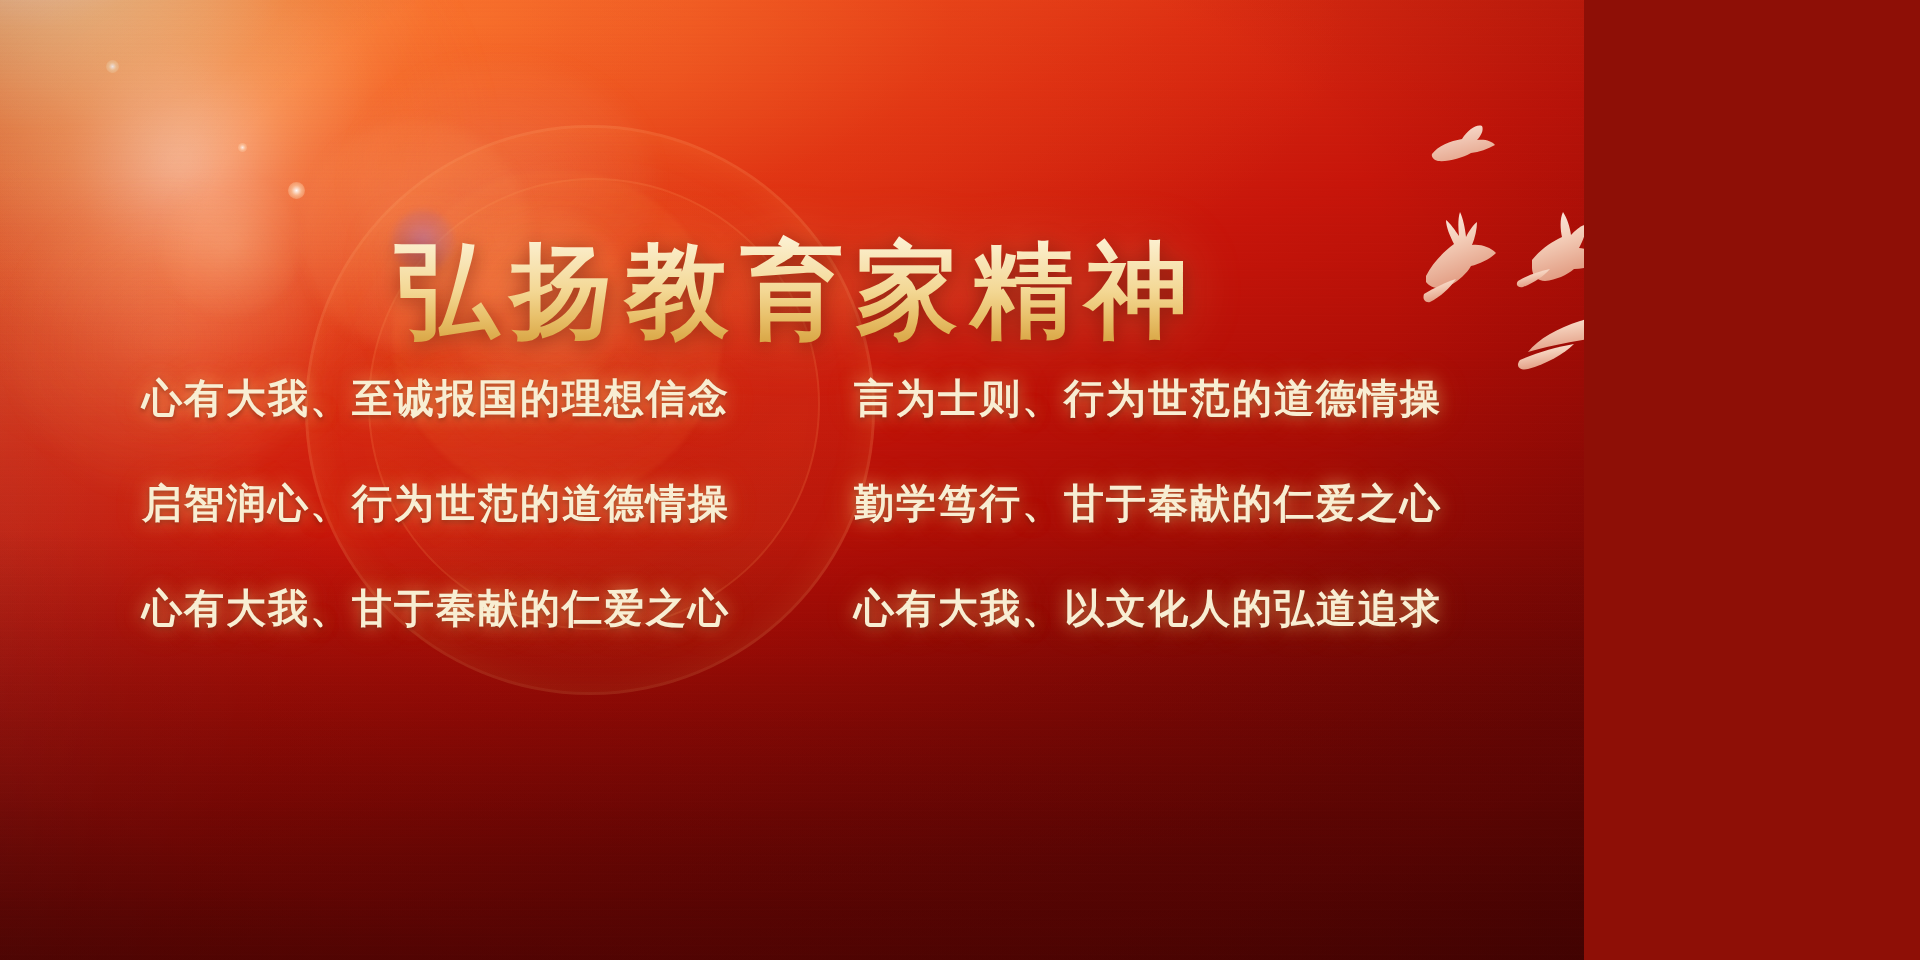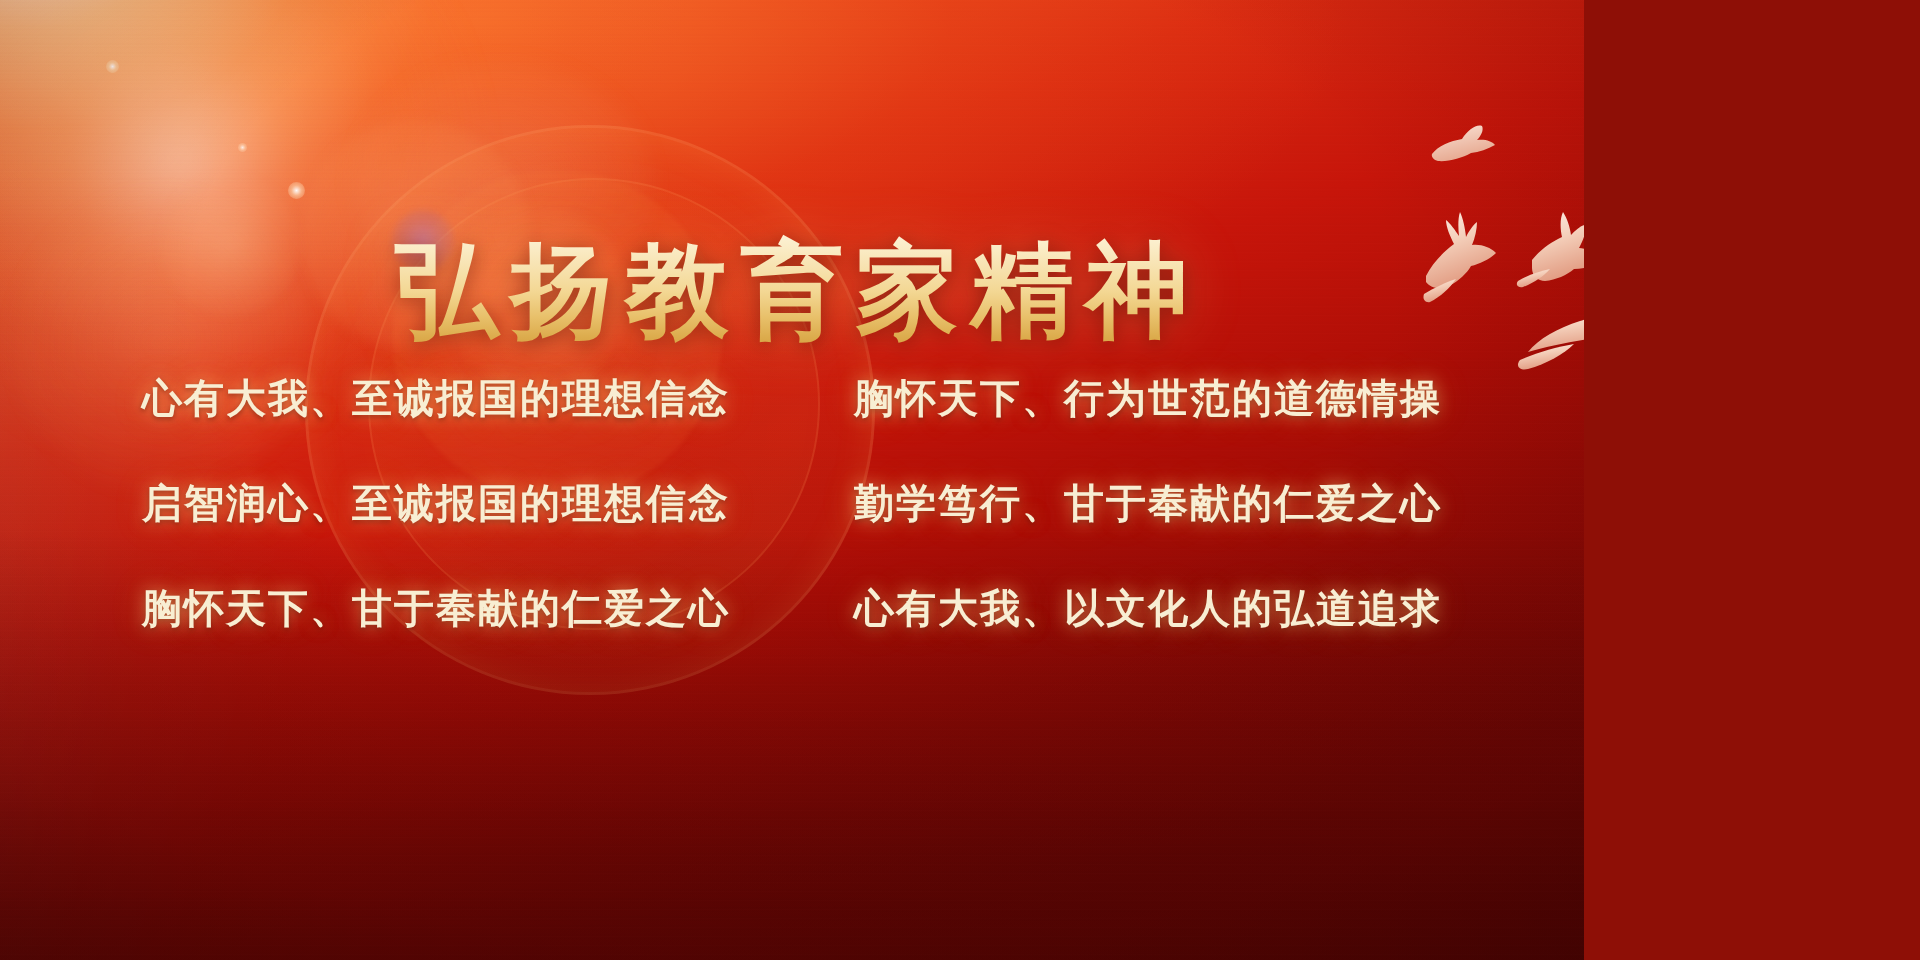--- a/index.html
+++ b/index.html
@@ -350,28 +350,28 @@
   </div>
 
   <div class="content">
 
     <h1 class="title">弘扬教育家精神</h1>
 
     <div class="lines">
 
       <div class="line-row">
         <div class="phrase">心有大我、至诚报国的理想信念</div>
-        <div class="phrase">胸怀天下、行为世范的道德情操</div>
+        <div class="phrase">言为士则、行为世范的道德情操</div>
       </div>
 
       <div class="line-row">
-        <div class="phrase">启智润心、至诚报国的理想信念</div>
+        <div class="phrase">启智润心、行为世范的道德情操</div>
         <div class="phrase">勤学笃行、甘于奉献的仁爱之心</div>
       </div>
 
       <div class="line-row">
-        <div class="phrase">胸怀天下、甘于奉献的仁爱之心</div>
+        <div class="phrase">心有大我、甘于奉献的仁爱之心</div>
         <div class="phrase">心有大我、以文化人的弘道追求</div>
       </div>
 
     </div>
   </div>
 </div>
 
 </body></html>

